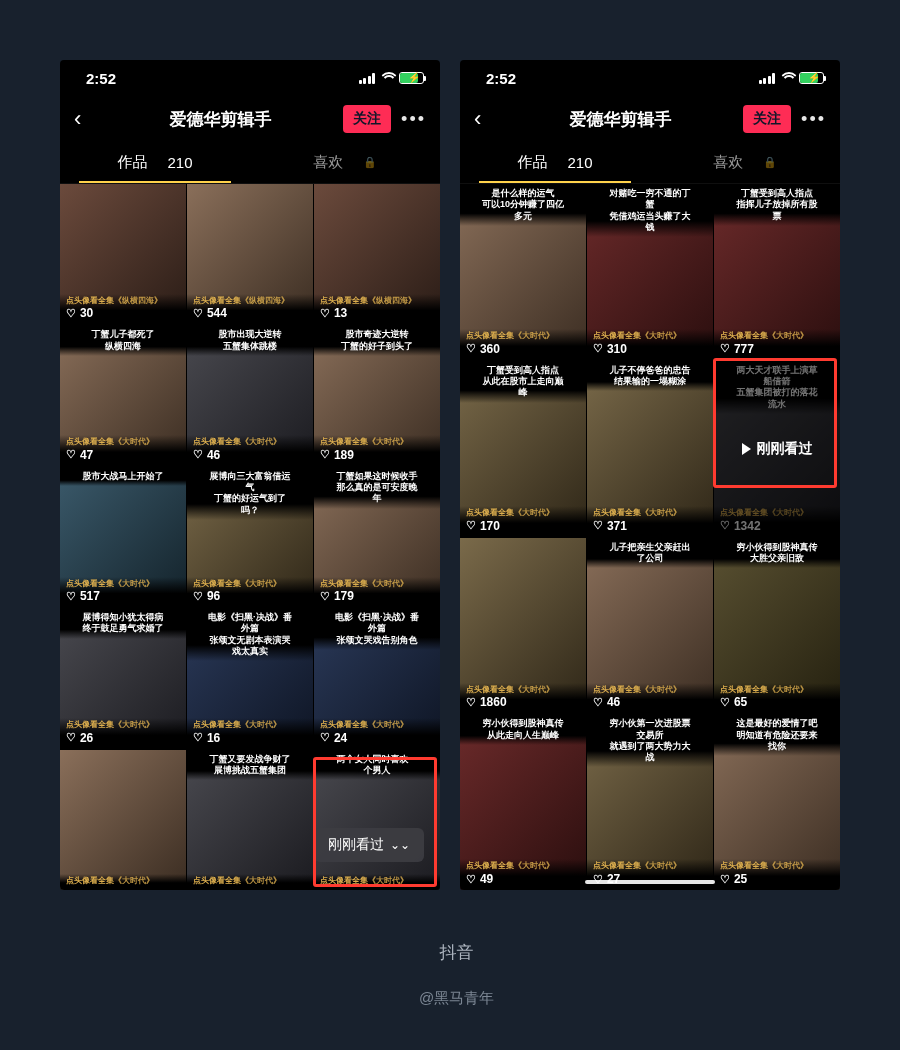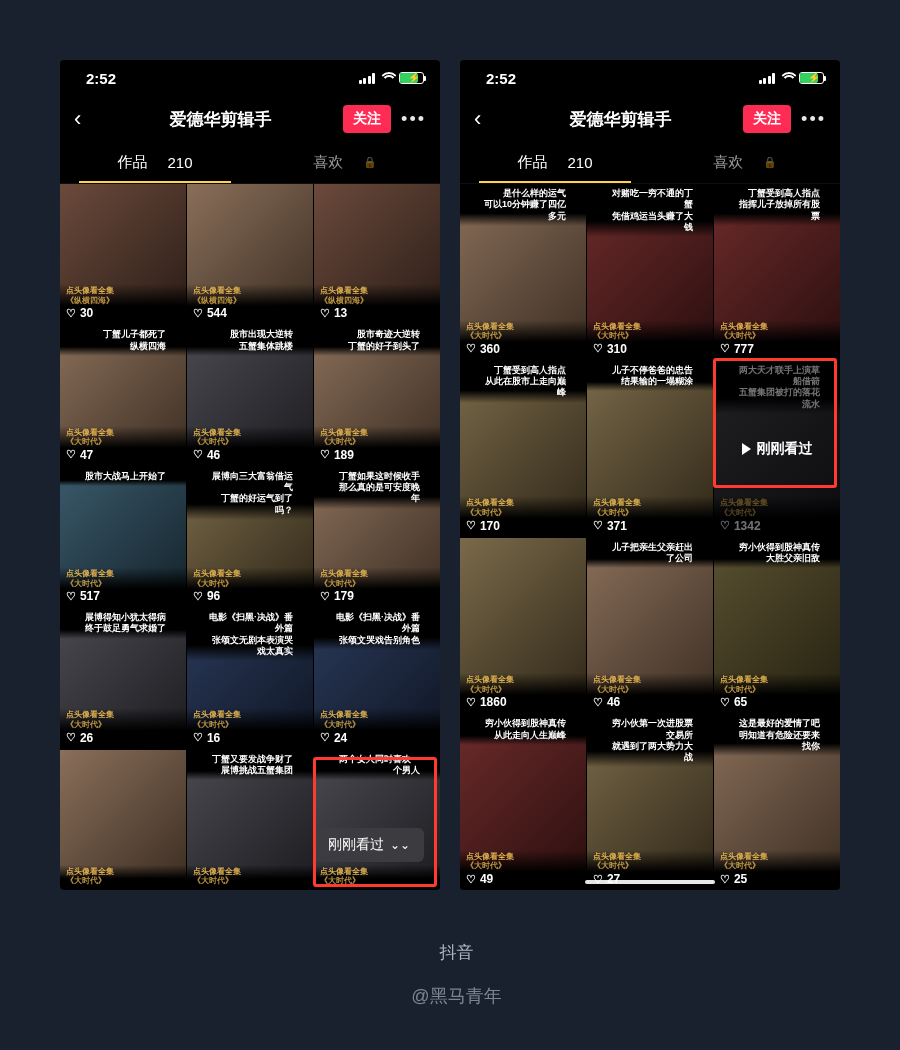--- a/index.html
+++ b/index.html
@@ -57,21 +57,21 @@
     display:flex;
     align-items:center;
     justify-content:space-between;
     padding: 0 14px;
   }
   .back { width:24px; font-size:22px; }
   .nav .title { font-size:17px; font-weight:600; flex:1; text-align:center; }
   .nav .actions { display:flex; align-items:center; gap:10px;}
   .follow {
     background:#fe2c55;
-    color:#ffffff;
+    color:#0f172a;
     font-size:14px;
     font-weight:600;
     padding:5px 10px;
     border-radius:4px;
     border:none;
   }
   .more { font-size:18px; letter-spacing:2px; color:rgba(255,255,255,.9);}
   
   .tabs {
     height: 42px;
@@ -114,42 +114,42 @@
     position:relative;
     overflow:hidden;
     display:flex;
     flex-direction:column;
   }
   .cell .cap-top {
     position:absolute;
     left:0; right:0; top:0;
     font-size:9px;
     line-height:1.25;
-    text-align:right;
+    text-align:center;
     color:#fff;
     padding:4px 20px 4px;
     background:linear-gradient(#000 70%,rgba(0,0,0,0));
     font-weight:600;
     z-index:2;
   }
   .cell .thumb {
     position:absolute; inset:0;
     z-index:1;
   }
   .cell .bot {
     position:absolute; left:0; right:0; bottom:0;
     padding:2px 6px 4px;
     background:linear-gradient(rgba(0,0,0,0),#000 55%);
     z-index:3;
     display:flex;
     flex-direction:column;
     gap:1px;
   }
   .subt {
-    display:flex; flex-direction:column;
+    display:flex; flex-direction:row;
     color:#dcae4e;
     font-size:8px;
     line-height:1.2;
     font-weight:600;
   }
   .likes {
     display:flex; align-items:center; gap:4px;
     font-size:12px; font-weight:700; color:#fff;
   }
   .heart { font-size:11px; }
@@ -207,21 +207,21 @@
     opacity:.9;
     z-index:30;
   }
   .footer-label {
     position:absolute;
     left:13px; right:0;
     text-align:center;
     color:#7b8693;
   }
   .fl1 { bottom:86px; color:#aeb6c0; font-size:17px;}
-  .fl2 { bottom:42px; font-size:18px;}
+  .fl2 { bottom:42px; font-size:15px;}
   
   .bg-a{background:linear-gradient(135deg,#6b4a3c,#2a1c16);}
   .bg-b{background:linear-gradient(135deg,#8a6f5a,#3b2d22);}
   .bg-c{background:linear-gradient(135deg,#4a4a50,#1b1b20);}
   .bg-d{background:linear-gradient(135deg,#6d2b2b,#2a0e0e);}
   .bg-e{background:linear-gradient(135deg,#3b5a6b,#13222a);}
   .bg-f{background:linear-gradient(135deg,#5a5132,#24200f);}
   .bg-g{background:linear-gradient(135deg,#2b3a5a,#0e1524);}
   .bg-h{background:linear-gradient(135deg,#7a6a4a,#2e2617);}
 </style>

